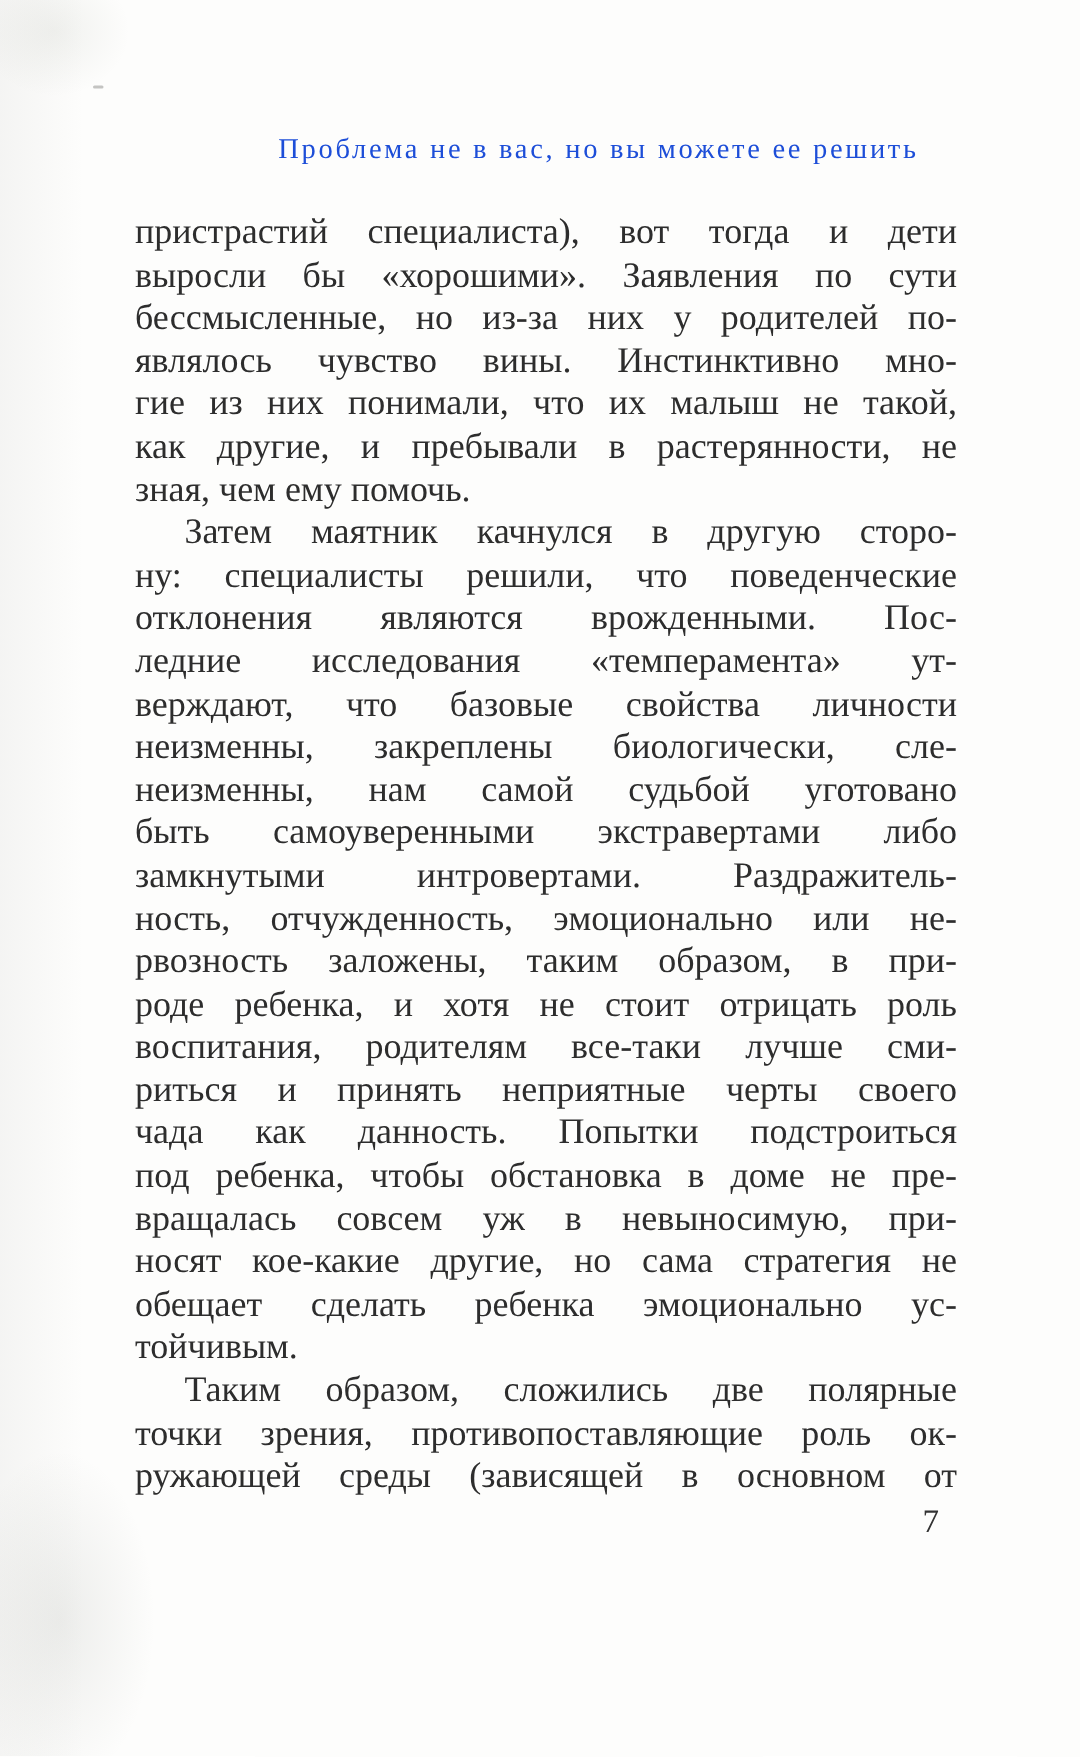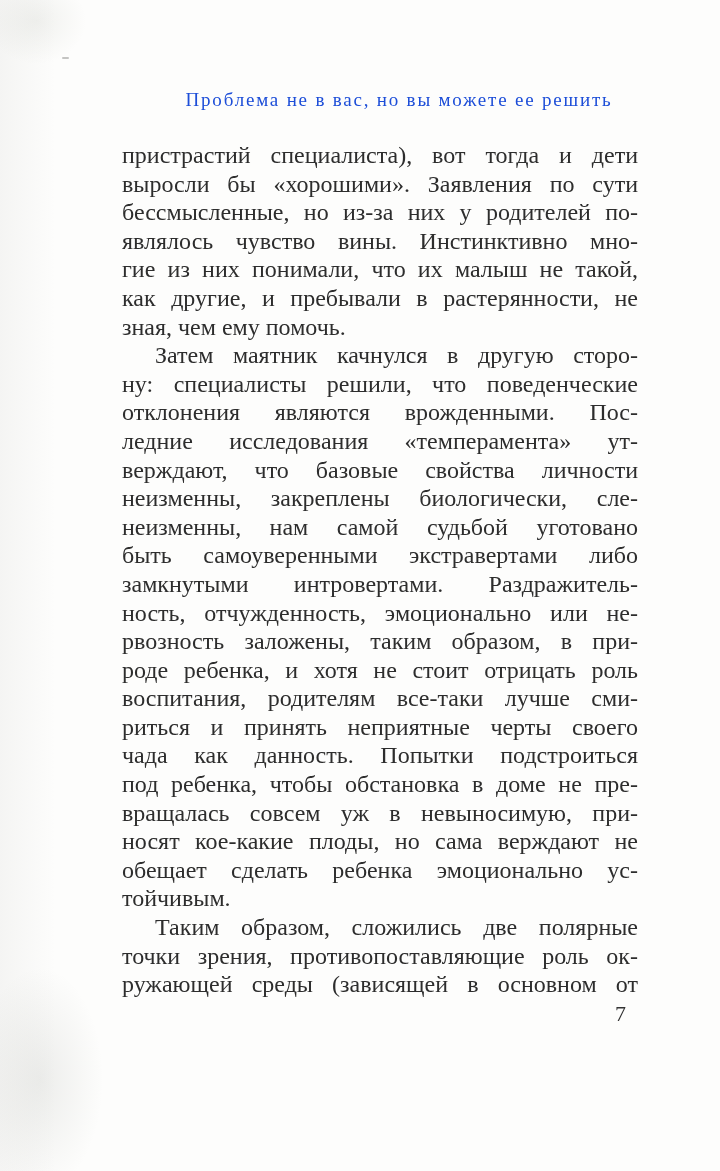--- a/index.html
+++ b/index.html
@@ -45,21 +45,20 @@
 
   .body-text {
     position: absolute; top: 141px; left: 90px; width: 548px;
     font-size: 24px; line-height: 28.6px;
   }
   .line {
     text-align: justify;
     text-align-last: justify;
     height: 28.6px;
     overflow: hidden;
-    margin-left: 32px;
   }
   .line.no-stretch { text-align: left; text-align-last: left; }
   .line.indent { padding-left: 33px; }
   .italic { }
 
   .page-number {
     position: absolute; top: 1001px; left: 90px; width: 536px;
     text-align: right;
     font-size: 22px; color: #333333;
   }
@@ -94,21 +93,21 @@
       <div class="line"><span>быть самоуверенными экстравертами либо</span></div>
       <div class="line"><span>замкнутыми интровертами. Раздражитель-</span></div>
       <div class="line"><span>ность, отчужденность, эмоционально или не-</span></div>
       <div class="line"><span>рвозность заложены, таким образом, в при-</span></div>
       <div class="line"><span>роде ребенка, и хотя не стоит отрицать роль</span></div>
       <div class="line"><span>воспитания, родителям все-таки лучше сми-</span></div>
       <div class="line"><span>риться и принять неприятные черты своего</span></div>
       <div class="line"><span>чада как данность. Попытки подстроиться</span></div>
       <div class="line"><span>под ребенка, чтобы обстановка в доме не пре-</span></div>
       <div class="line"><span>вращалась совсем уж в невыносимую, при-</span></div>
-      <div class="line"><span>носят кое-какие плоды, но сама верждают не</span></div>
+      <div class="line"><span>носят кое-какие другие, но сама стратегия не</span></div>
       <div class="line"><span>обещает сделать ребенка эмоционально ус-</span></div>
       <div class="line no-stretch"><span>тойчивым.</span></div>
       <div class="line indent"><span>Таким образом, сложились две полярные</span></div>
       <div class="line"><span>точки зрения, противопоставляющие роль </span><span class="italic">ок-</span></div>
       <div class="line"><span class="italic">ружающей среды</span><span> (зависящей в основном от</span></div>
     </div>
 
   <div class="page-number">7</div>
 
 </div>

